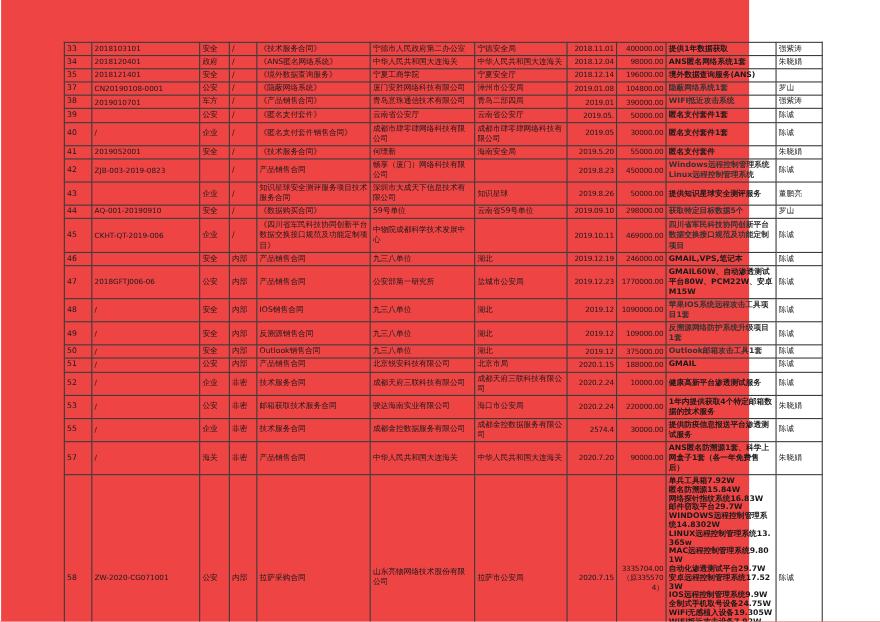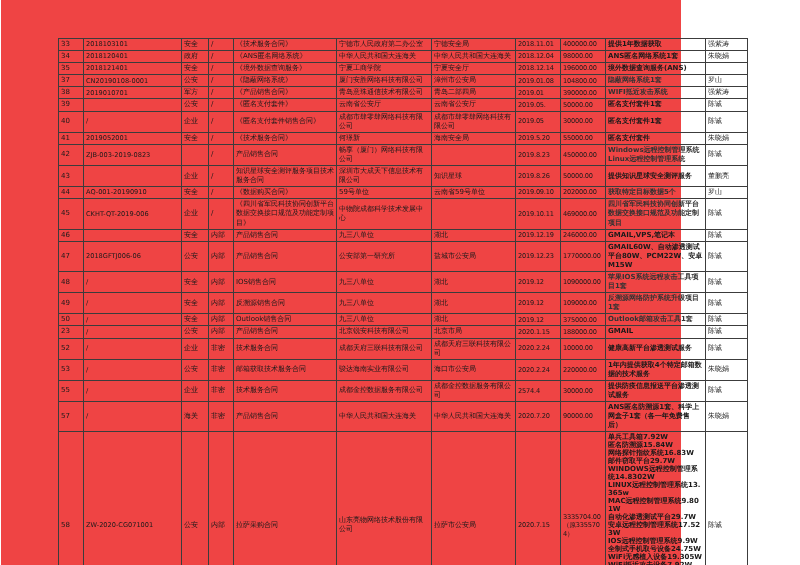--- a/index.html
+++ b/index.html
@@ -25,21 +25,21 @@
   }
   table.contracts td{
     border:1px solid #3c3c3c;
     padding:1px 2px;
     vertical-align:middle;
     word-break:break-all;
     overflow:hidden;
   }
   td.c-no{text-align:left;}
   td.c-num{font-size:6.6px;margin-top:39px;}
-  td.c-date,td.c-amt{font-size:6.6px;letter-spacing:-0.2px;}
+  td.c-date,td.c-amt{font-size:6.6px;letter-spacing:-0.2px;text-align:right;}
   td.c-desc{font-weight:600;}
   td.c-desc.plain{font-weight:700;color:#333;}
   td.c-desc .lines{white-space:pre-line;line-height:8px;font-weight:600;}
   tr:last-child td{border-bottom:1.8px solid #111;}
 </style>
 </head>
 <body>
 
 <div id="page">
   <table class="contracts">
@@ -189,21 +189,21 @@
         </tr>
         <tr>
           <td class="c-no">44</td>
           <td class="c-num">AQ-001-20190910</td>
           <td class="c-cat">安全</td>
           <td class="c-sec">/</td>
           <td class="c-title">《数据购买合同》</td>
           <td class="c-party">59号单位</td>
           <td class="c-user">云南省59号单位</td>
           <td class="c-date">2019.09.10</td>
-          <td class="c-amt">202000.00</td>
+          <td class="c-amt">298000.00</td>
           <td class="c-desc plain">获取特定目标数据5个</td>
           <td class="c-person">罗山</td>
         </tr>
         <tr>
           <td class="c-no">45</td>
           <td class="c-num">CKHT-QT-2019-006</td>
           <td class="c-cat">企业</td>
           <td class="c-sec">/</td>
           <td class="c-title">《四川省军民科技协同创新平台数据交换接口规范及功能定制项目》</td>
           <td class="c-party">中物院成都科学技术发展中心</td>
@@ -272,21 +272,21 @@
           <td class="c-sec">内部</td>
           <td class="c-title">Outlook销售合同</td>
           <td class="c-party">九三八单位</td>
           <td class="c-user">湖北</td>
           <td class="c-date">2019.12</td>
           <td class="c-amt">375000.00</td>
           <td class="c-desc plain">Outlook邮箱攻击工具1套</td>
           <td class="c-person">陈诚</td>
         </tr>
         <tr>
-          <td class="c-no">23</td>
+          <td class="c-no">51</td>
           <td class="c-num">/</td>
           <td class="c-cat">公安</td>
           <td class="c-sec">内部</td>
           <td class="c-title">产品销售合同</td>
           <td class="c-party">北京锐安科技有限公司</td>
           <td class="c-user">北京市局</td>
           <td class="c-date">2020.1.15</td>
           <td class="c-amt">188000.00</td>
           <td class="c-desc">GMAIL</td>
           <td class="c-person">陈诚</td>

